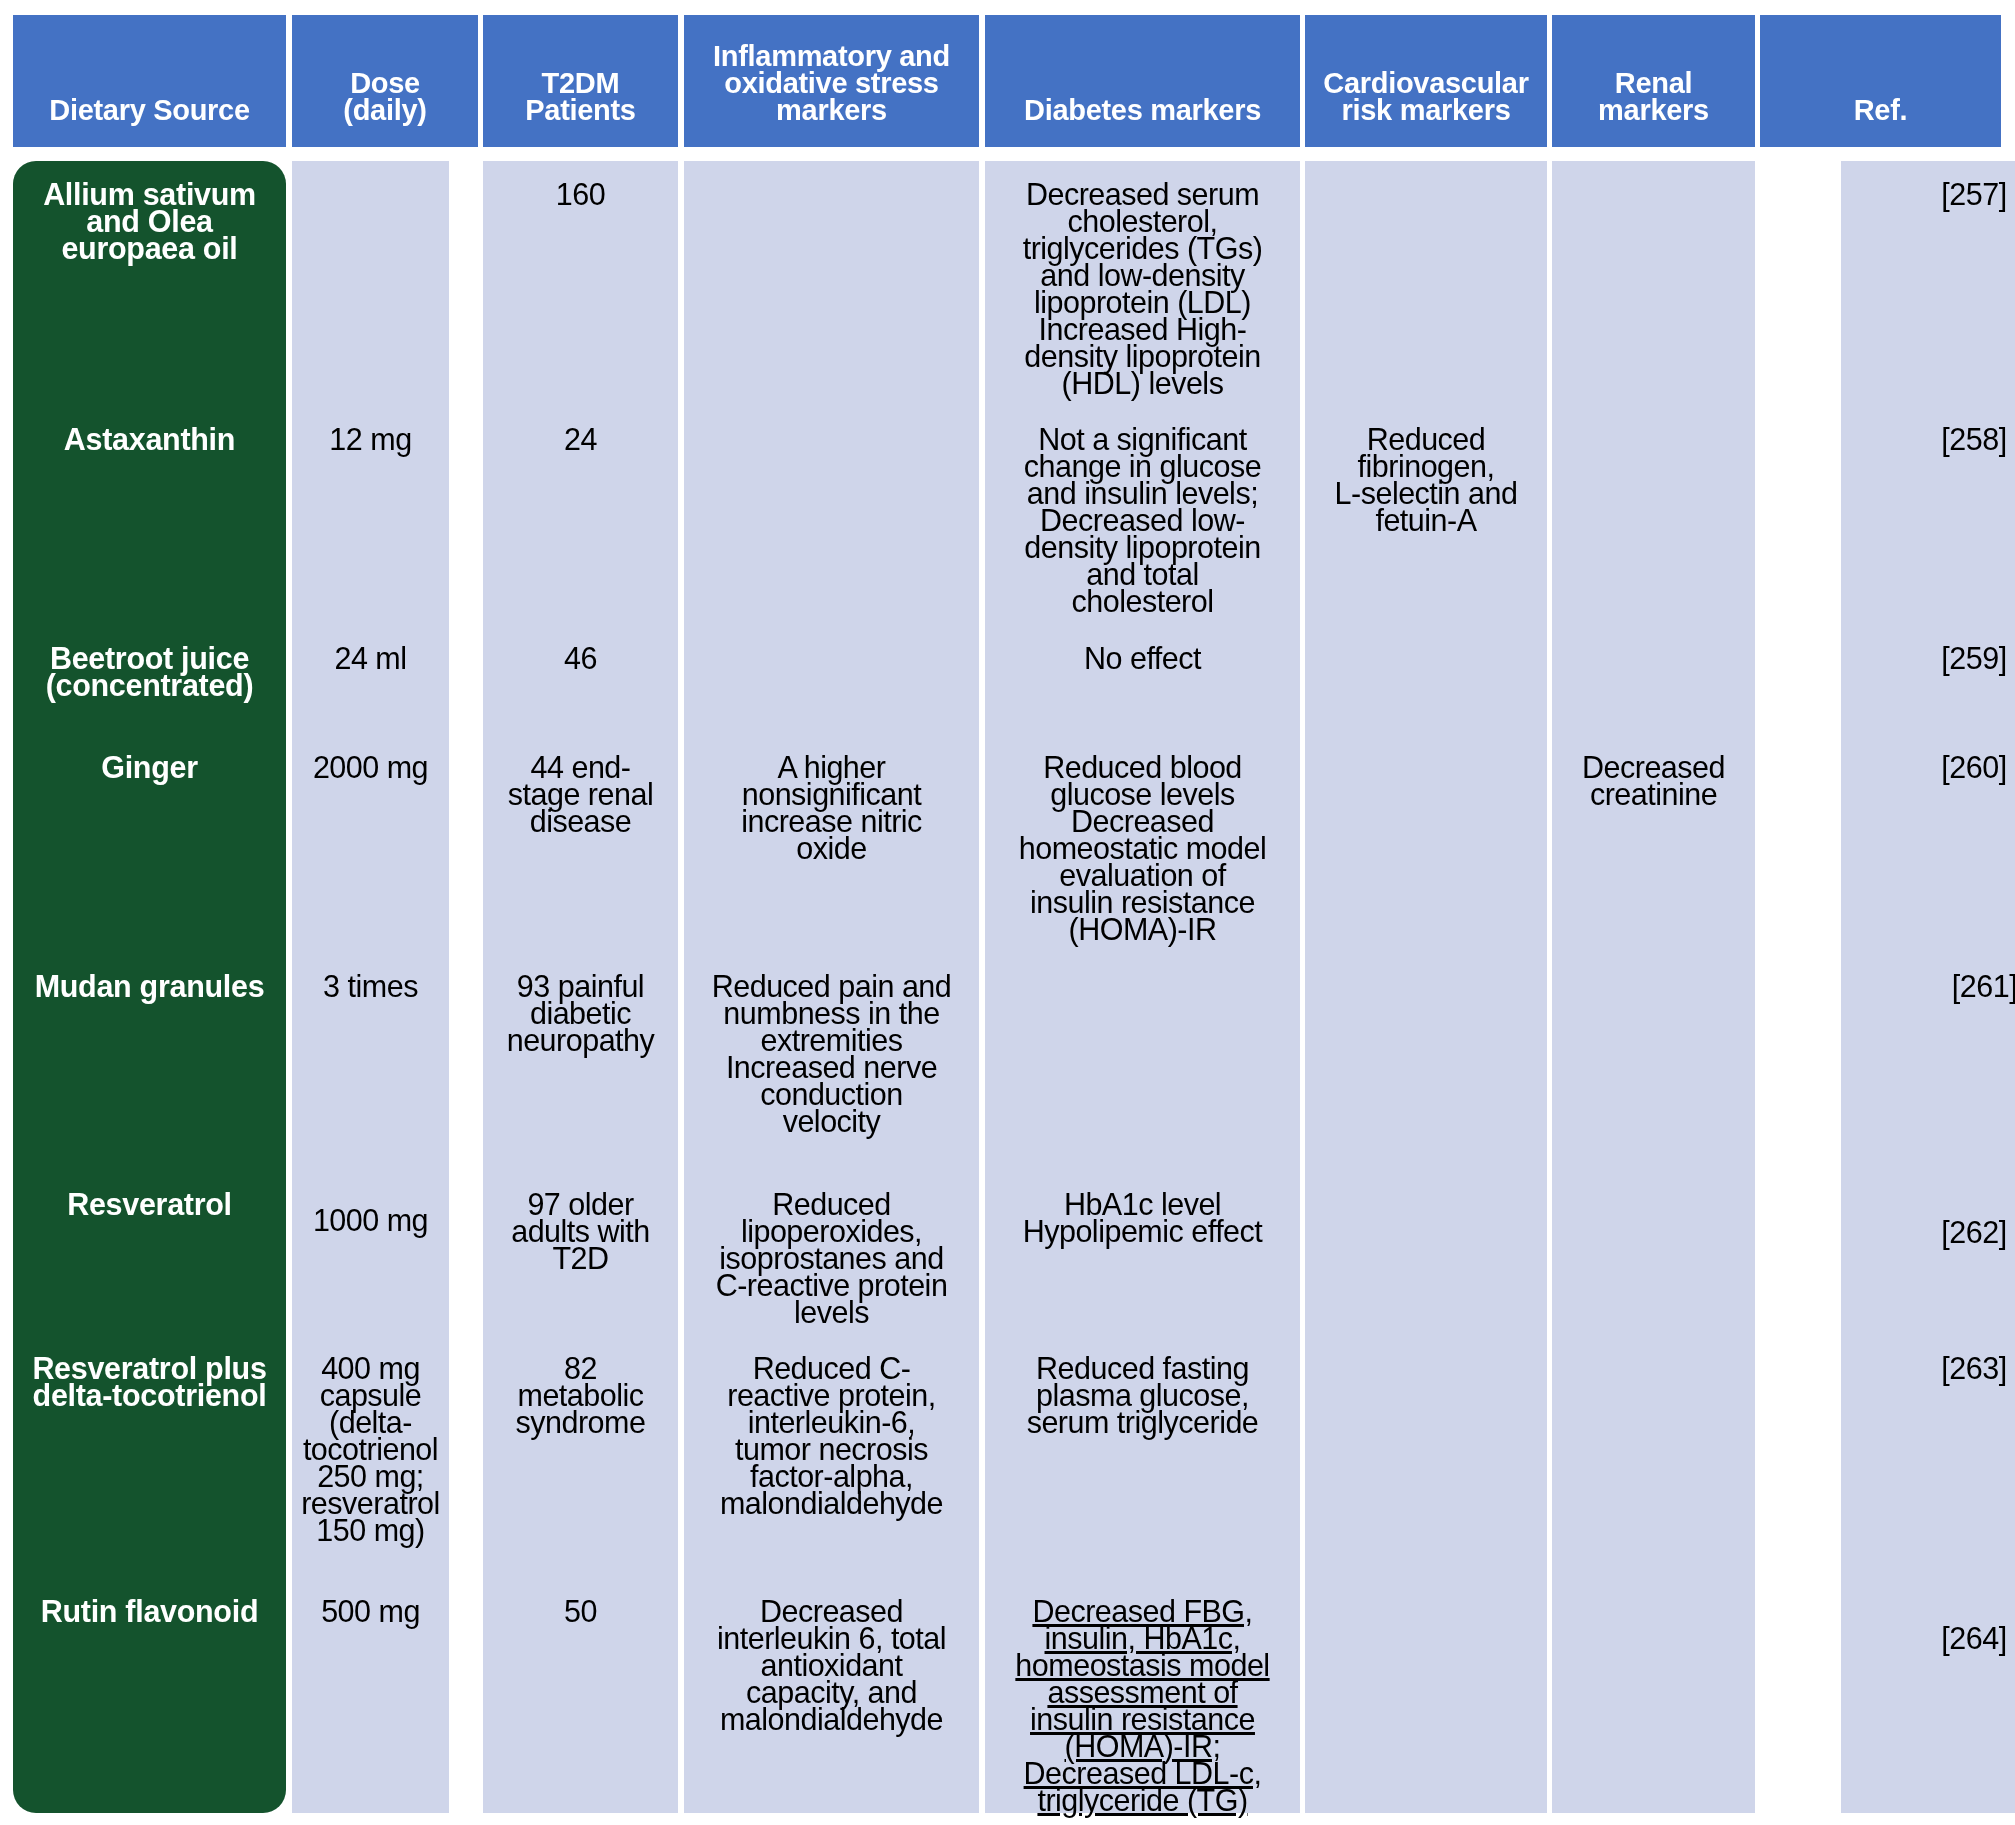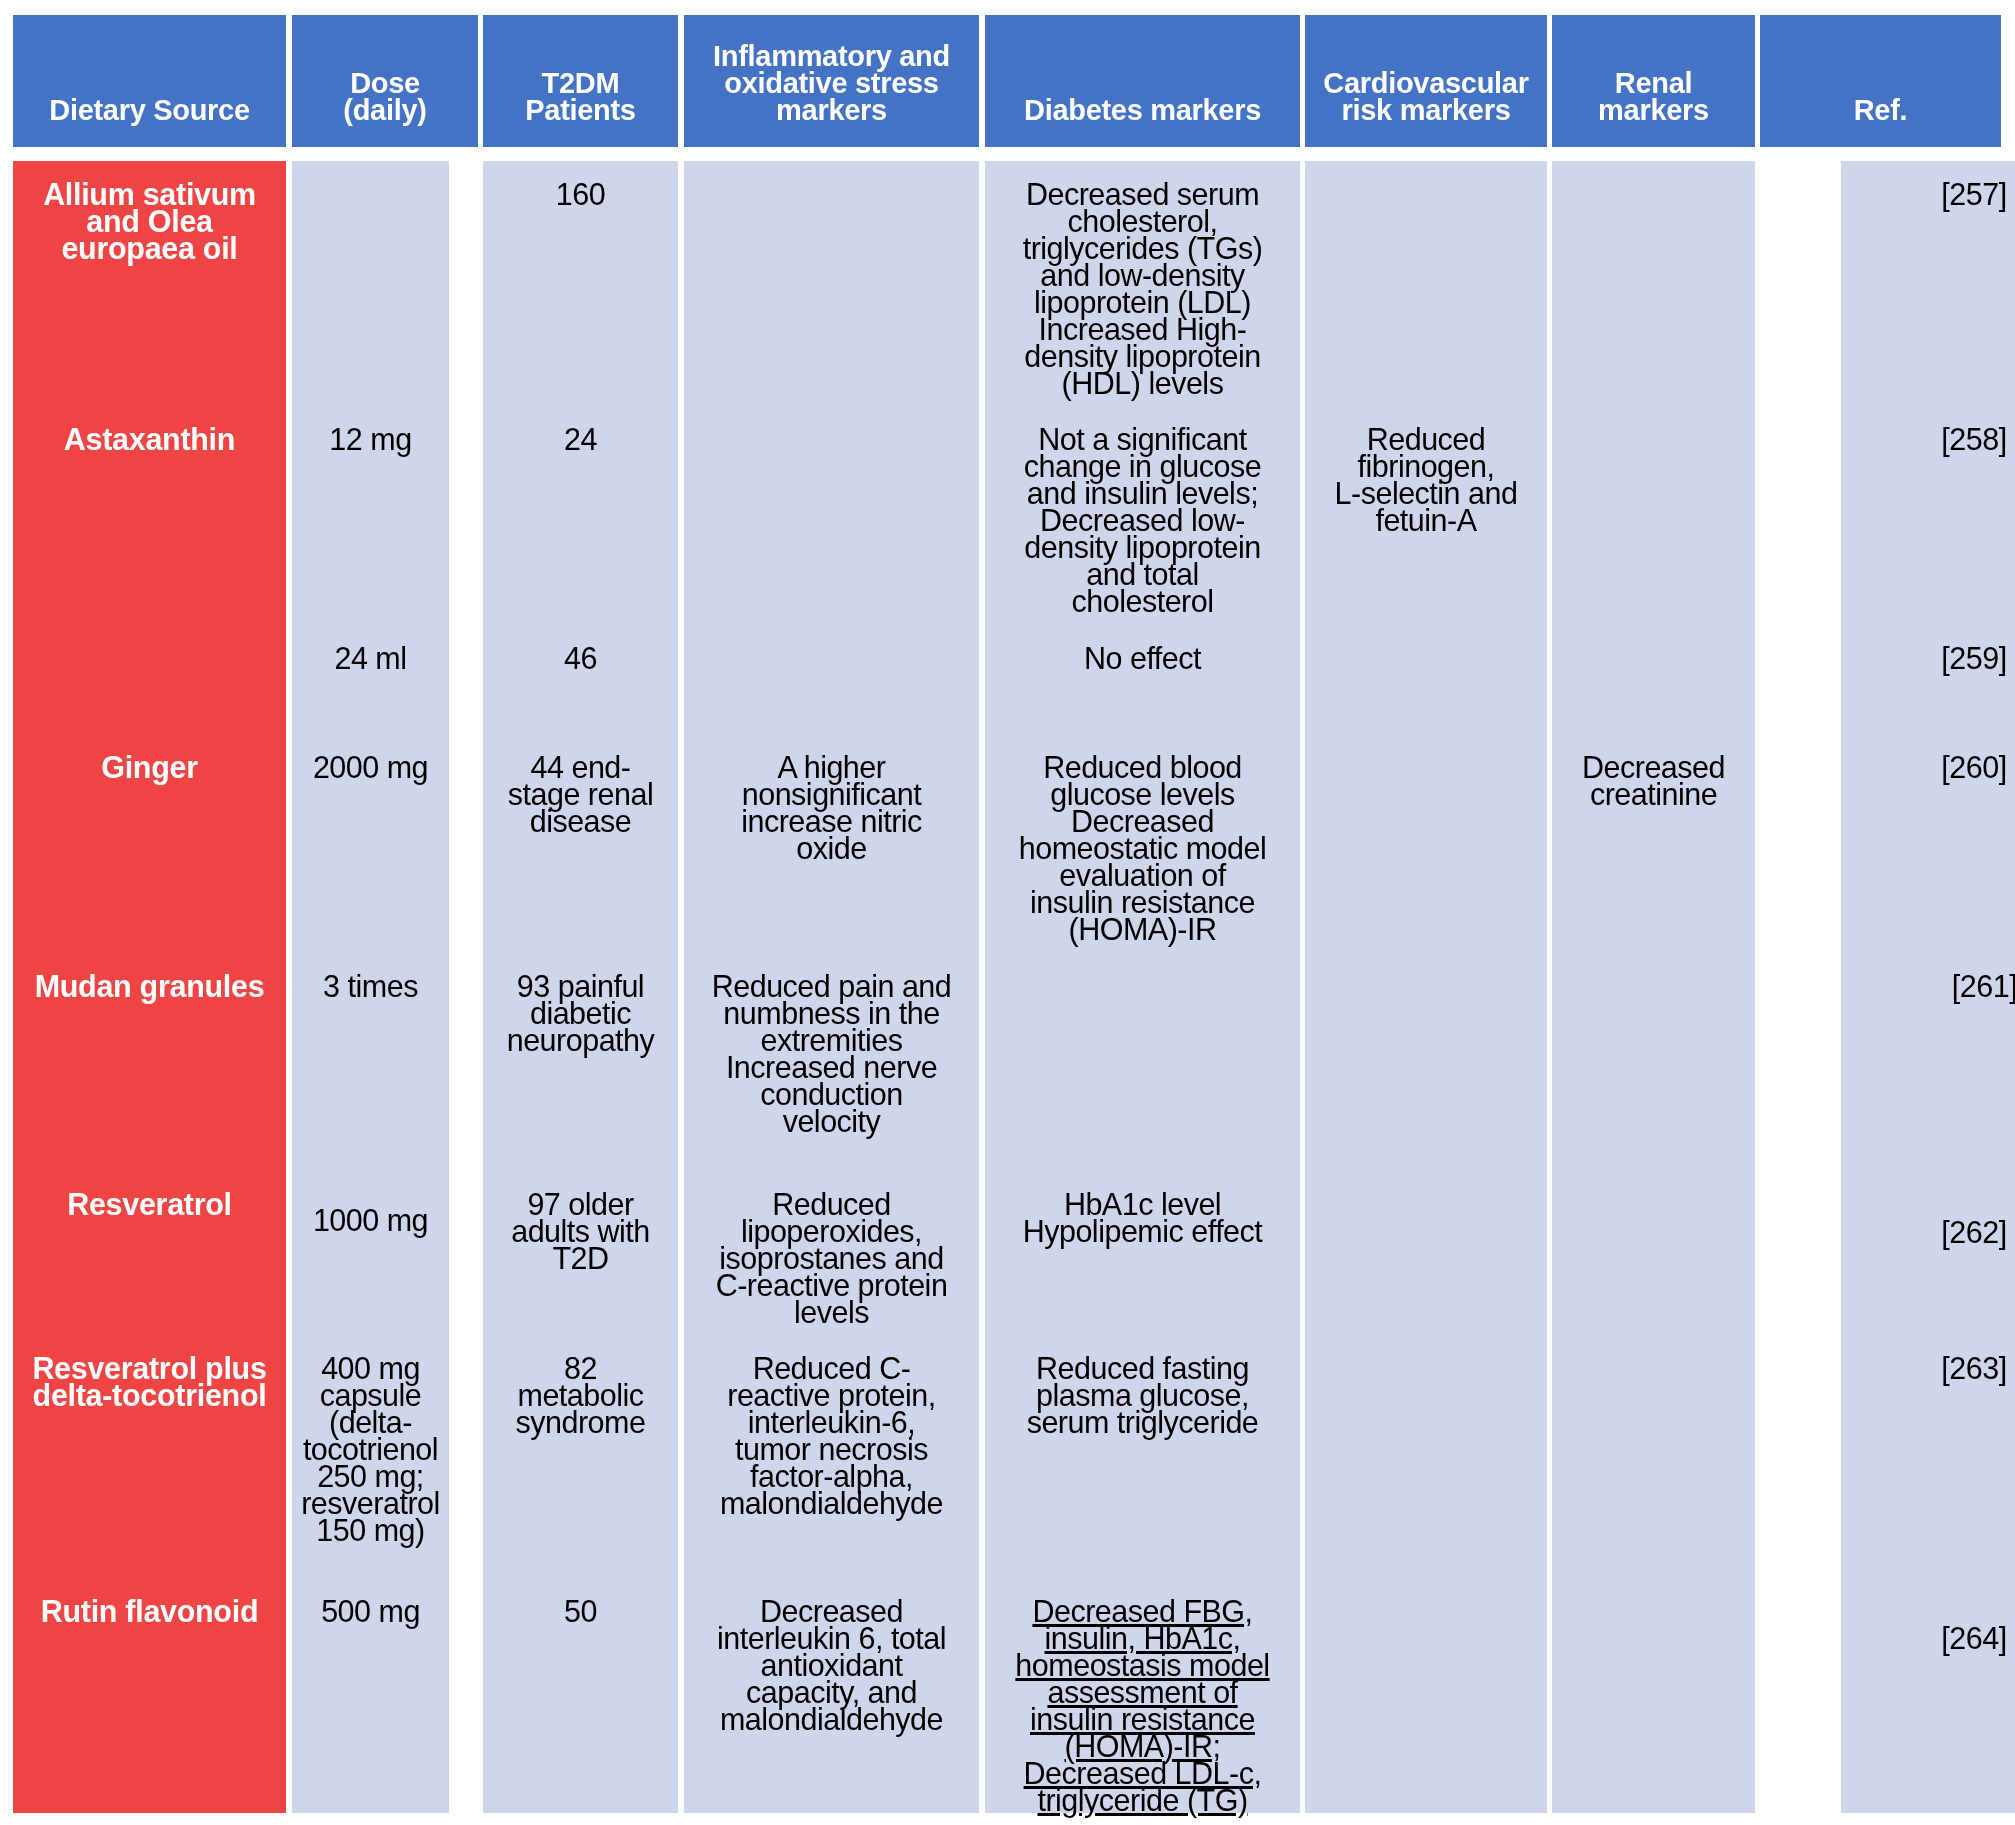--- a/index.html
+++ b/index.html
@@ -8,21 +8,21 @@
     position: absolute; top: 14.7px; height: 132px; background: #4472C4;
     color: #ffffff; font-weight: bold; font-size: 29px; line-height: 27px;
     display: flex; align-items: flex-end; justify-content: center; text-align: center;
     box-sizing: border-box; padding-bottom: 23px; white-space: pre-line;
     letter-spacing: -0.3px;
   }
   .bcol {
     position: absolute; top: 161px; height: 1652px; background: #CFD5EA;
     box-sizing: border-box;
   }
-  .bcol.first { background: #ef4444; }
+  .bcol.first { background: #14532d; border-radius: 23px; }
   .cell {
     position: absolute; left: 0; right: 0; text-align: center; white-space: pre-line;
     font-size: 30.5px; line-height: 27px; color: #000000; letter-spacing: -0.5px;
   }
   .bcol.first .cell { color: #ffffff; font-weight: bold; letter-spacing: -0.3px; }
 </style>
 </head>
 <body>
 
 <div>
@@ -40,20 +40,22 @@
   <div class="hcell" style="left:1552px;width:203px;">Renal
 markers</div>
   <div class="hcell" style="left:1760px;width:241px;">Ref.</div>
 </div>
 
 <div class="bcol first" style="left:13px;width:273px;">
     <div class="cell" style="top: 20px;">Allium sativum
 and Olea
 europaea oil</div>
     <div class="cell" style="top: 265px;">Astaxanthin</div>
+    <div class="cell" style="top: 484px;">Beetroot juice
+(concentrated)</div>
     <div class="cell" style="top: 593px;">Ginger</div>
     <div class="cell" style="top: 812px;">Mudan granules</div>
     <div class="cell" style="top: 1030px;">Resveratrol</div>
     <div class="cell" style="top: 1194px;">Resveratrol plus
 delta-tocotrienol</div>
     <div class="cell" style="top: 1437px;">Rutin flavonoid</div>
   </div>
 <div class="bcol" style="left:292px;width:157px;">
     <div class="cell" style="top: 20px;"></div>
     <div class="cell" style="top: 265px;">12 mg</div>

